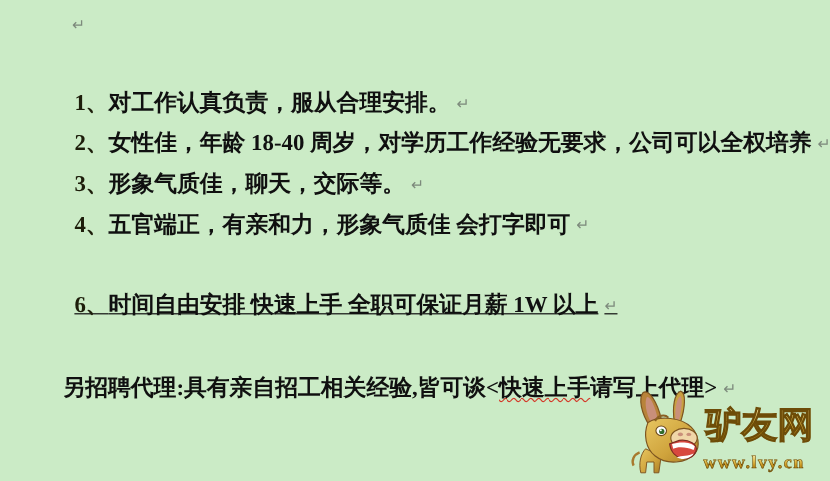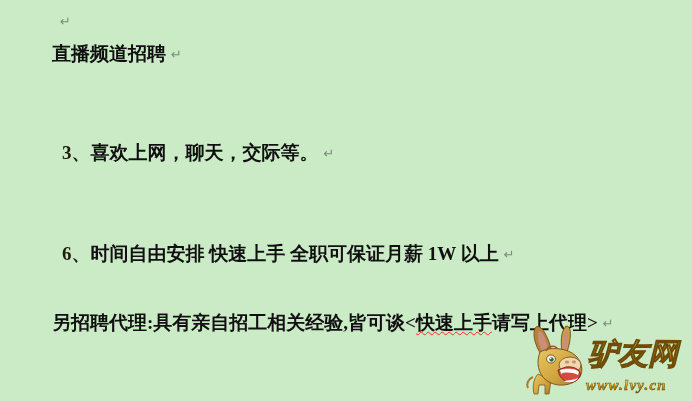--- a/index.html
+++ b/index.html
@@ -60,21 +60,21 @@
   }
   .item .num {
     color: #1d1d0a;
   }
 
   .i1 { top: 73px; }
   .i2 { top: 106px; }
   .i3 { top: 140px; }
   .i4 { top: 174px; }
   .i5 { top: 208px; }
-  .i6 { top: 241px; }
+  .i6 { top: 241px; text-decoration: underline; }
 
   .contact {
     left: 52px;
     top: 277px;
     font-size: 19px;
   }
 
   .agent {
     left: 52px;
     top: 310px;
@@ -86,43 +86,48 @@
     text-underline-offset: 2px;
   }
 
   
   #watermark {
     position: absolute;
     left: 524px;
     top: 322px;
     width: 168px;
     height: 79px;
-    font-style: italic;
   }
   #watermark svg {
     display: block;
   }
 </style>
 </head>
 <body>
 
 <div id="page">
 
   <div class="mark-only">↵</div>
 
-  <div class="line title">
-    <span>直播频道招聘</span><span class="pilcrow">↵</span>
+
+  <div class="line item i1">
+    <span class="num">1、</span><span>对工作认真负责，服从合理安排。</span><span class="pilcrow">↵</span>
   </div>
 
-
+  <div class="line item i2">
+    <span class="num">2、</span><span>女性佳，年龄 18-40 周岁，对学历工作经验无要求，公司可以全权培养</span><span class="pilcrow">↵</span>
+  </div>
 
   <div class="line item i3">
-    <span class="num">3、</span><span>喜欢上网，聊天，交际等。</span><span class="pilcrow">↵</span>
+    <span class="num">3、</span><span>形象气质佳，聊天，交际等。</span><span class="pilcrow">↵</span>
   </div>
 
+  <div class="line item i4">
+    <span class="num">4、</span><span>五官端正，有亲和力，形象气质佳 会打字即可</span><span class="pilcrow">↵</span>
+  </div>
 
 
   <div class="line item i6">
     <span class="num">6、</span><span>时间自由安排 快速上手 全职可保证月薪 1W 以上</span><span class="pilcrow">↵</span>
   </div>
 
 
   <div class="line agent">
     <span>另招聘代理:具有亲自招工相关经验,皆可谈&lt;</span><span class="spell">快速上手</span><span>请写上代理&gt;</span><span class="pilcrow">↵</span>
   </div>

